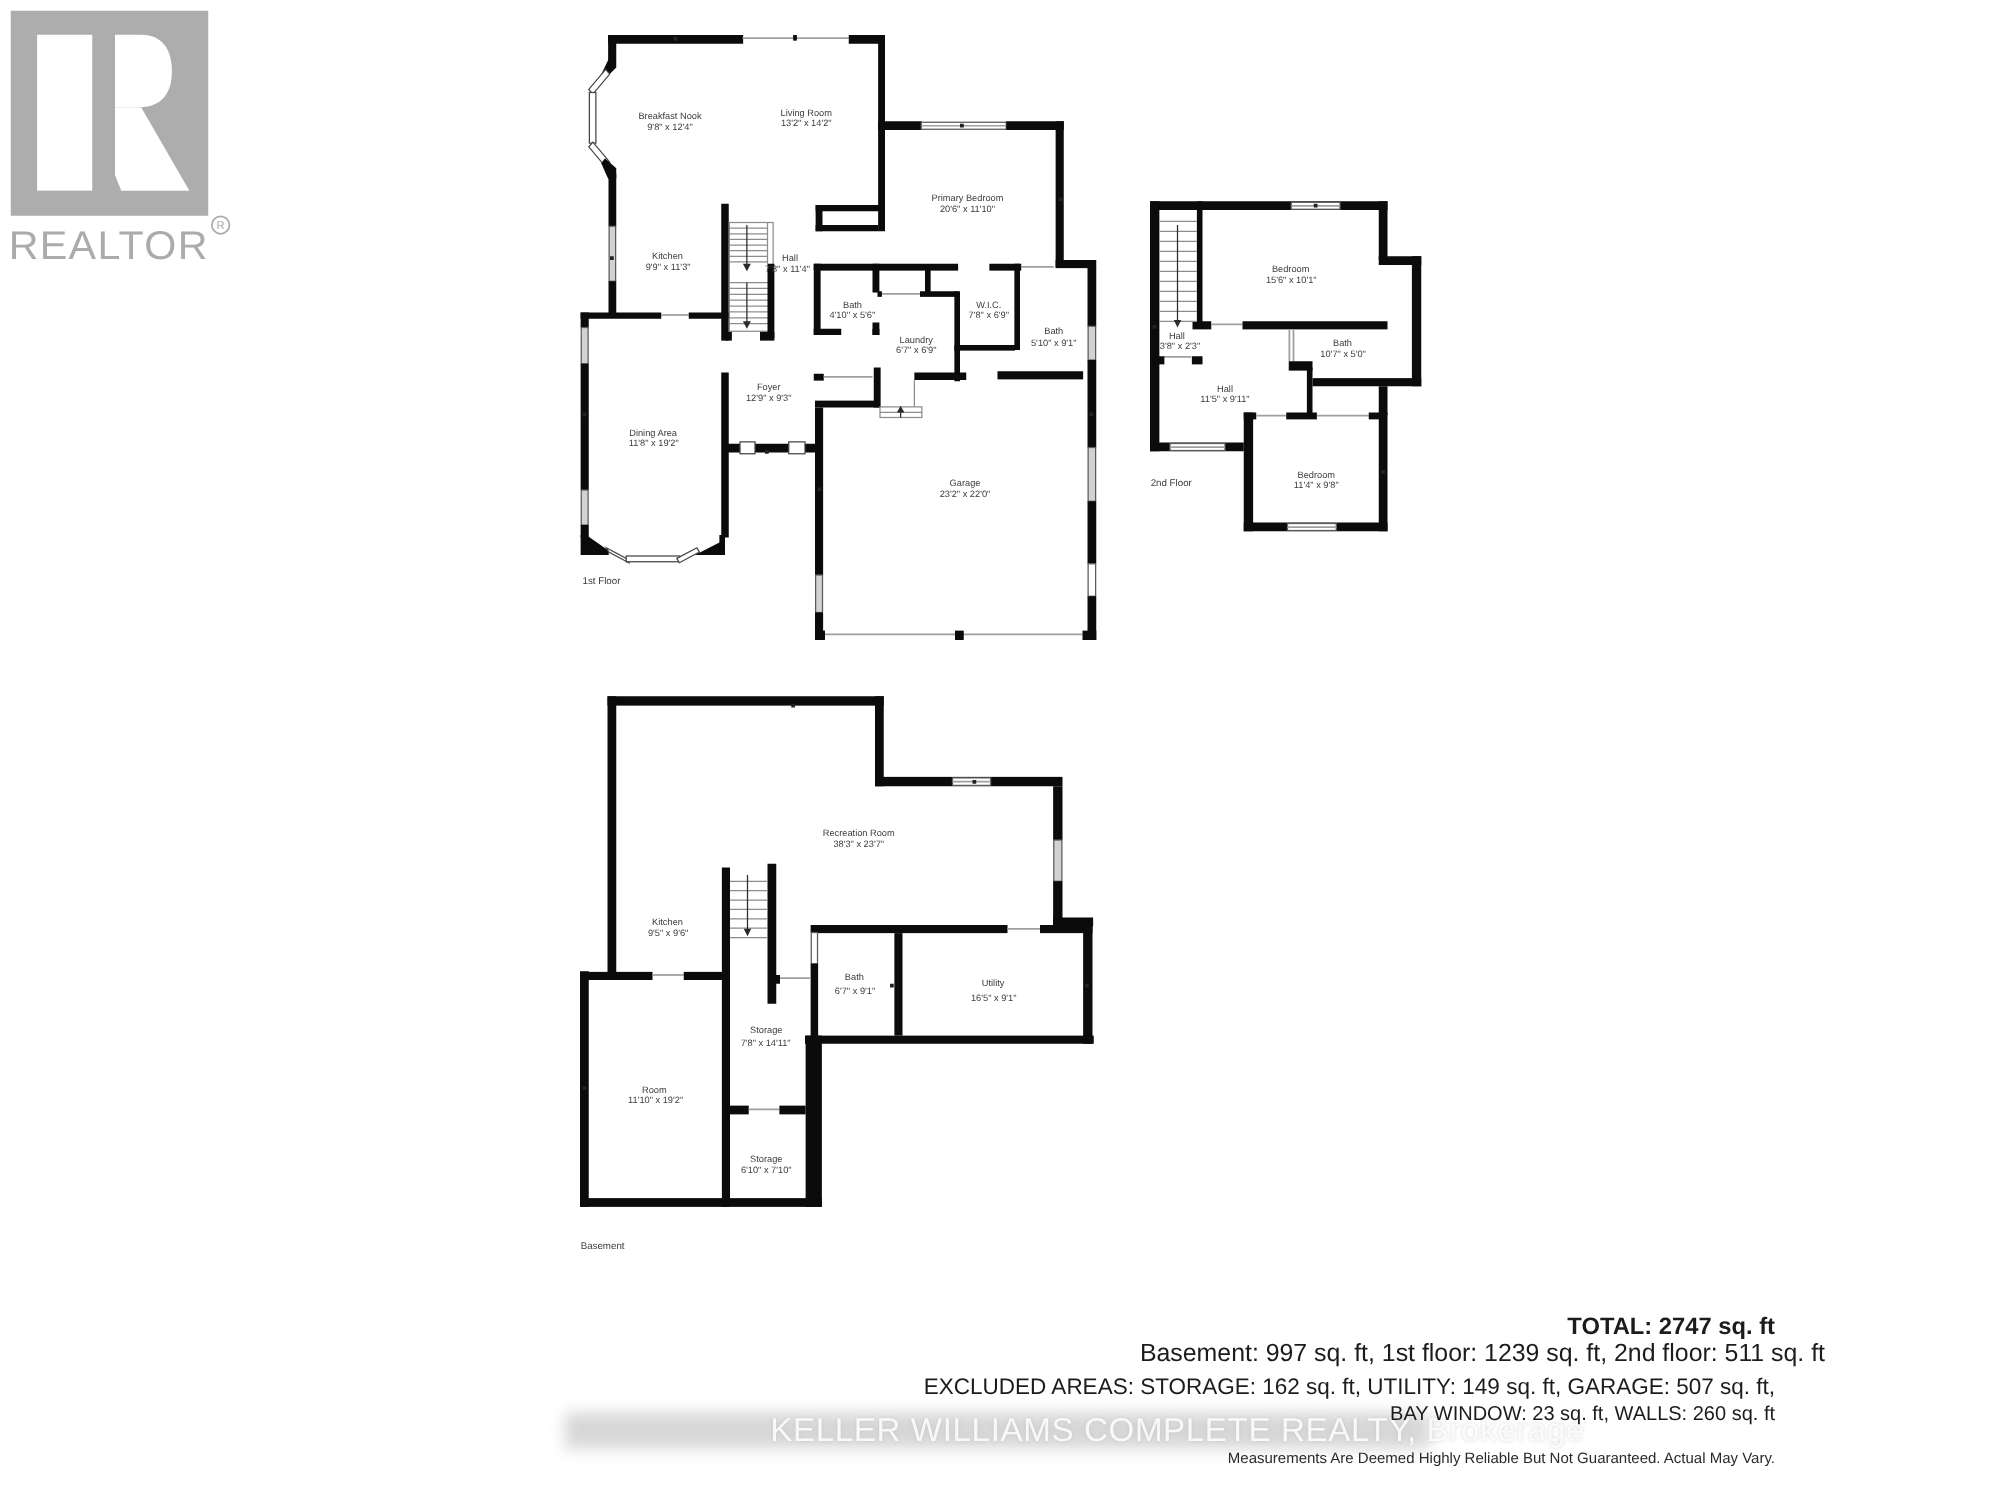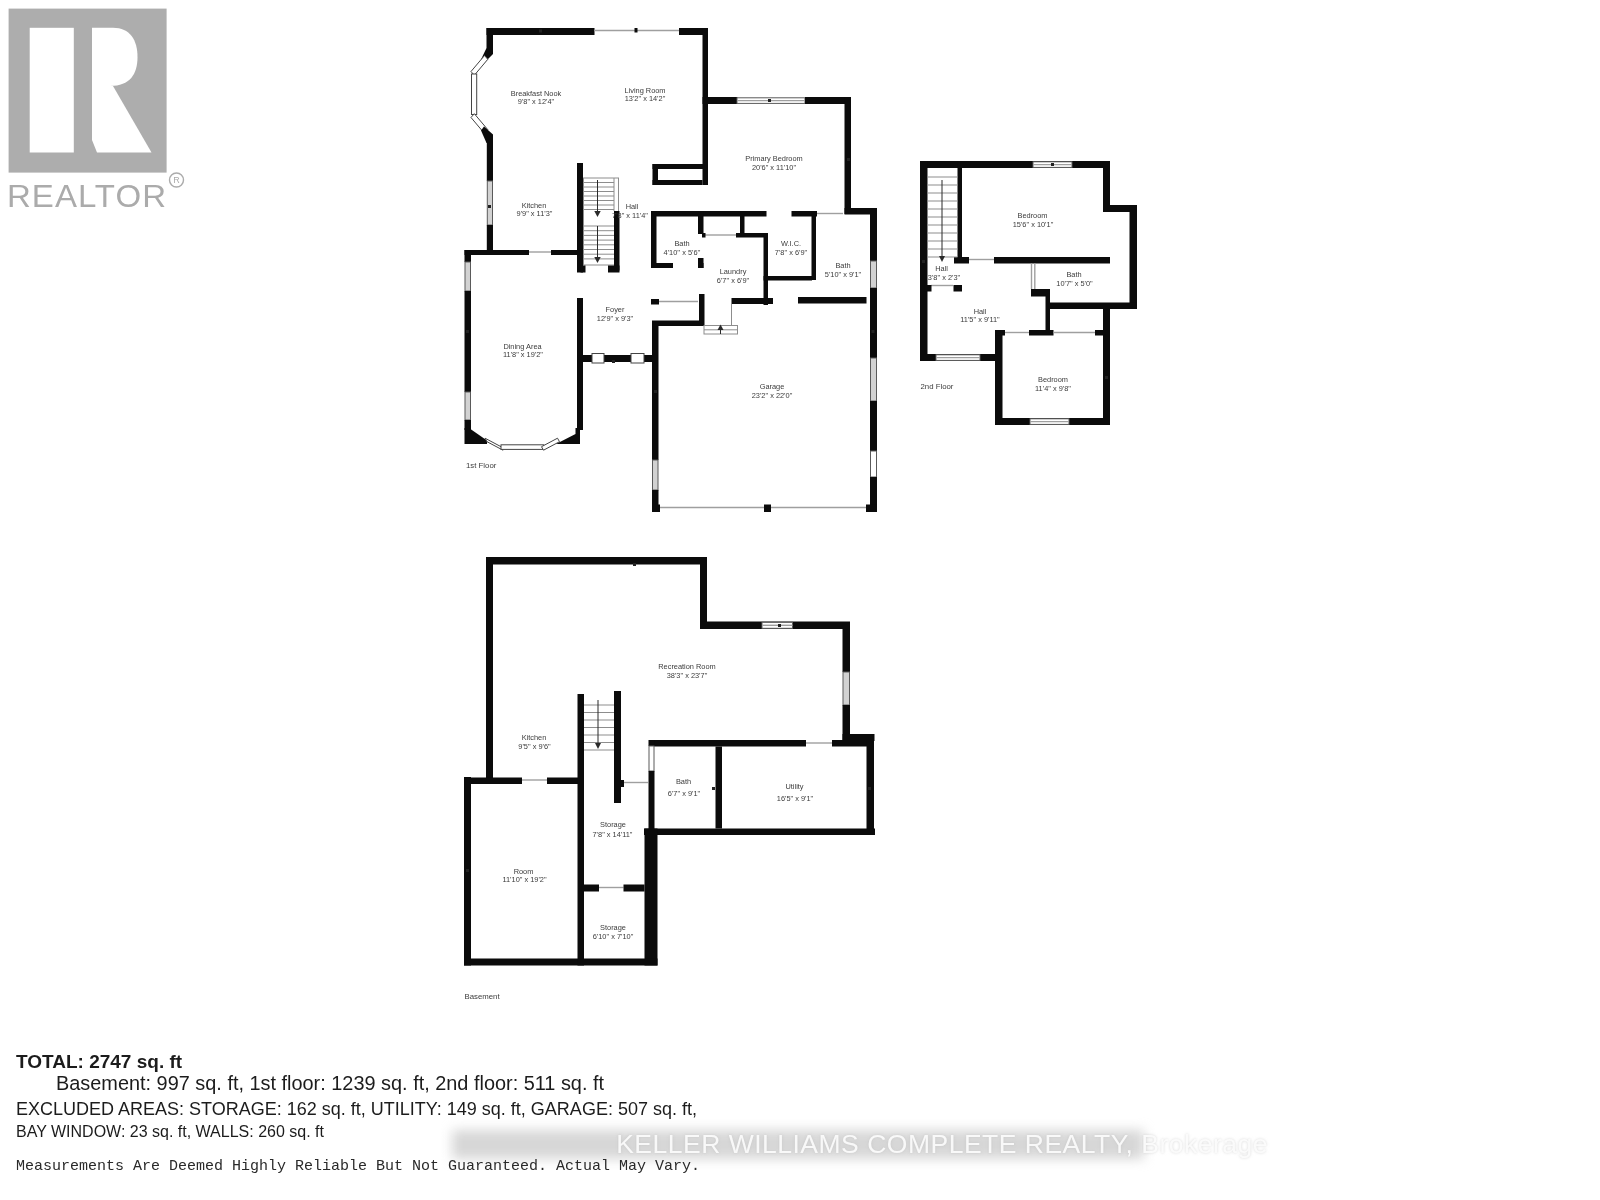--- a/index.html
+++ b/index.html
@@ -7,26 +7,26 @@
   svg text{font-family:"Liberation Sans",sans-serif;}
   .lbl{font-size:7.4px;fill:#3b3b3b;}
   .flr{font-size:7.8px;fill:#3b3b3b;}
   .w{fill:#0b0b0b;}
   .tl{stroke:#9f9f9f;stroke-width:1.4;fill:none;}
   .tread{stroke:#8d8d8d;stroke-width:1;fill:none;}
   .wg{fill:#d2d2d2;stroke:#5a5a5a;stroke-width:1;}
   .wf{fill:#ffffff;stroke:#5a5a5a;stroke-width:1;}
   .dw{fill:#ffffff;stroke:#444;stroke-width:1;}
   #btext{position:absolute;left:0;top:0;width:1600px;color:#1c1c1c;}
-  #btext div{position:absolute;left:16px;width:1416px;text-align:left;}
+  #btext div{position:absolute;left:4px;width:1416px;text-align:right;}
   #btext .b1{top:1052px;font-size:19px;font-weight:bold;line-height:19px;}
   #btext .b2a{top:1073px;font-size:19.9px;line-height:20px;padding-left:40px;}
   #btext .b2b{top:1099.5px;font-size:18px;line-height:19px;}
   #btext .b2c{top:1121.5px;font-size:16px;line-height:20px;}
-  #btext .b5{top:1161px;font-size:15px;line-height:11px;color:#2a2a2a;font-family:Liberation Mono, monospace;}
+  #btext .b5{top:1161px;font-size:12px;line-height:11px;color:#2a2a2a;}
   #wm{position:absolute;left:0;top:1129px;width:1268px;text-align:right;font-size:26.5px;color:rgba(252,252,252,0.92);letter-spacing:0.5px;
       text-shadow:0 0 3px rgba(190,190,190,0.6);}
   #wmband{position:absolute;left:452px;top:1130px;width:692px;height:29px;background:rgba(190,190,190,0.62);filter:blur(6px);}
 </style>
 </head>
 <body>
 <div id="page">
 <svg width="1600" height="1200" viewBox="0 0 1600 1200">
 
 <g>

